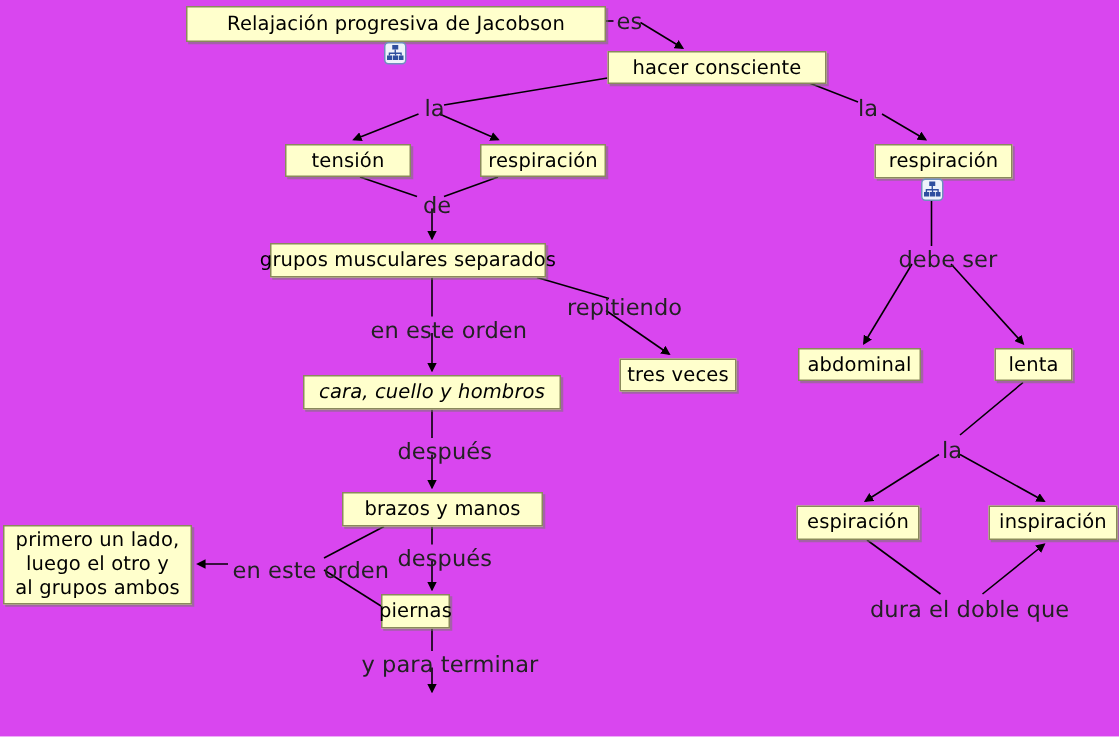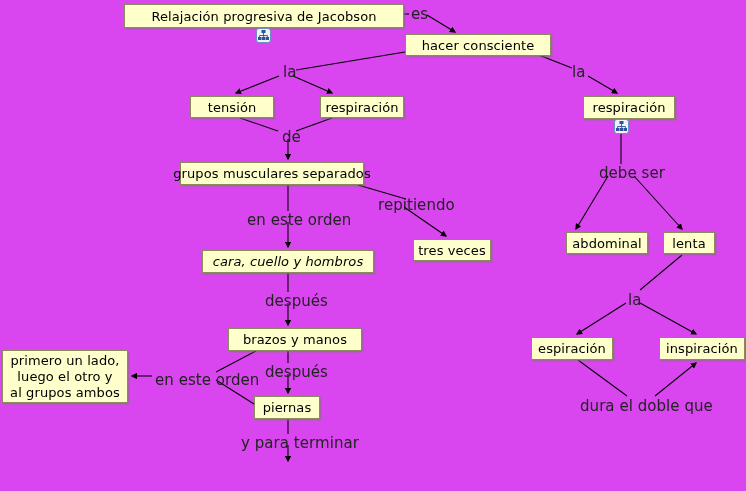--- a/index.html
+++ b/index.html
@@ -160,37 +160,37 @@
       <rect x="5" y="8" width="3.5" height="3" fill="#2f4f9f"></rect>
       <rect x="9" y="8" width="3" height="3" fill="#2f4f9f"></rect>
       <path d="M6.5 4 L6.5 6.5 M2.6 8 L2.6 6.5 L10.4 6.5 L10.4 8 M6.7 6.5 L6.7 8" stroke="#2f4f9f" stroke-width="0.9" fill="none"></path>
     </svg>
   </span>
 
   <div class="node" style="left:180px;top:162px;width:184px;height:23px;">grupos musculares separados</div>
 
   <div class="node" style="left:413px;top:239px;width:78px;height:22px;">tres veces</div>
 
-  <div class="node" style="left:566px;top:232px;width:82px;height:22px;">abdominal</div>
+  <div class="node" style="left:532px;top:232px;width:82px;height:22px;">abdominal</div>
 
   <div class="node" style="left:663px;top:232px;width:52px;height:22px;">lenta</div>
 
   <div class="node" style="left:202px;top:250px;width:172px;height:23px;font-style:italic;">cara, cuello y hombros</div>
 
   <div class="node" style="left:531px;top:337px;width:82px;height:23px;">espiración</div>
 
   <div class="node" style="left:659px;top:337px;width:86px;height:23px;">inspiración</div>
 
   <div class="node" style="left:228px;top:328px;width:134px;height:23px;">brazos y manos</div>
 
   <div class="node multiline" style="left:2px;top:350px;width:126px;height:53px;">primero un lado,
 luego el otro y
 al grupos ambos</div>
 
-  <div class="node" style="left:254px;top:396px;width:66px;height:23px;">piernas</div>
+  <div class="node" style="left:254px;top:396px;width:46px;height:23px;">piernas</div>
 
 
   <span class="edge-label" style="left:411px;top:8px;">es</span>
   <span class="edge-label" style="left:283px;top:66px;">la</span>
   <span class="edge-label" style="left:572px;top:66px;">la</span>
   <span class="edge-label" style="left:282px;top:131px;">de</span>
   <span class="edge-label" style="left:599px;top:167px;">debe ser</span>
   <span class="edge-label" style="left:247px;top:214px;">en este orden</span>
   <span class="edge-label" style="left:378px;top:199px;">repitiendo</span>
   <span class="edge-label" style="left:265px;top:295px;">después</span>

